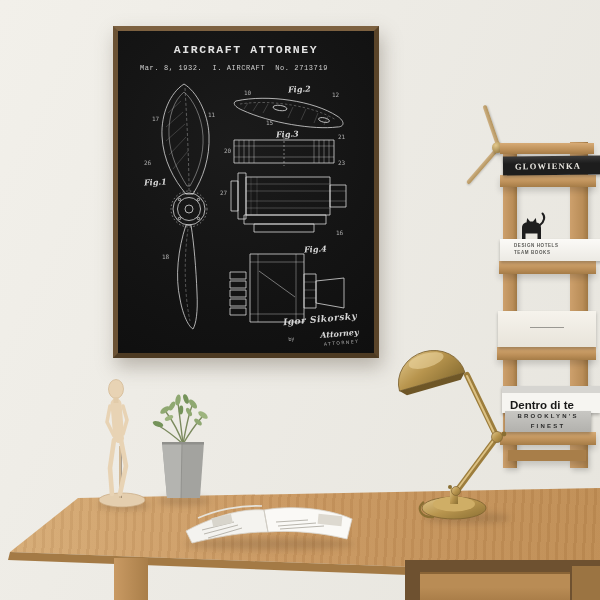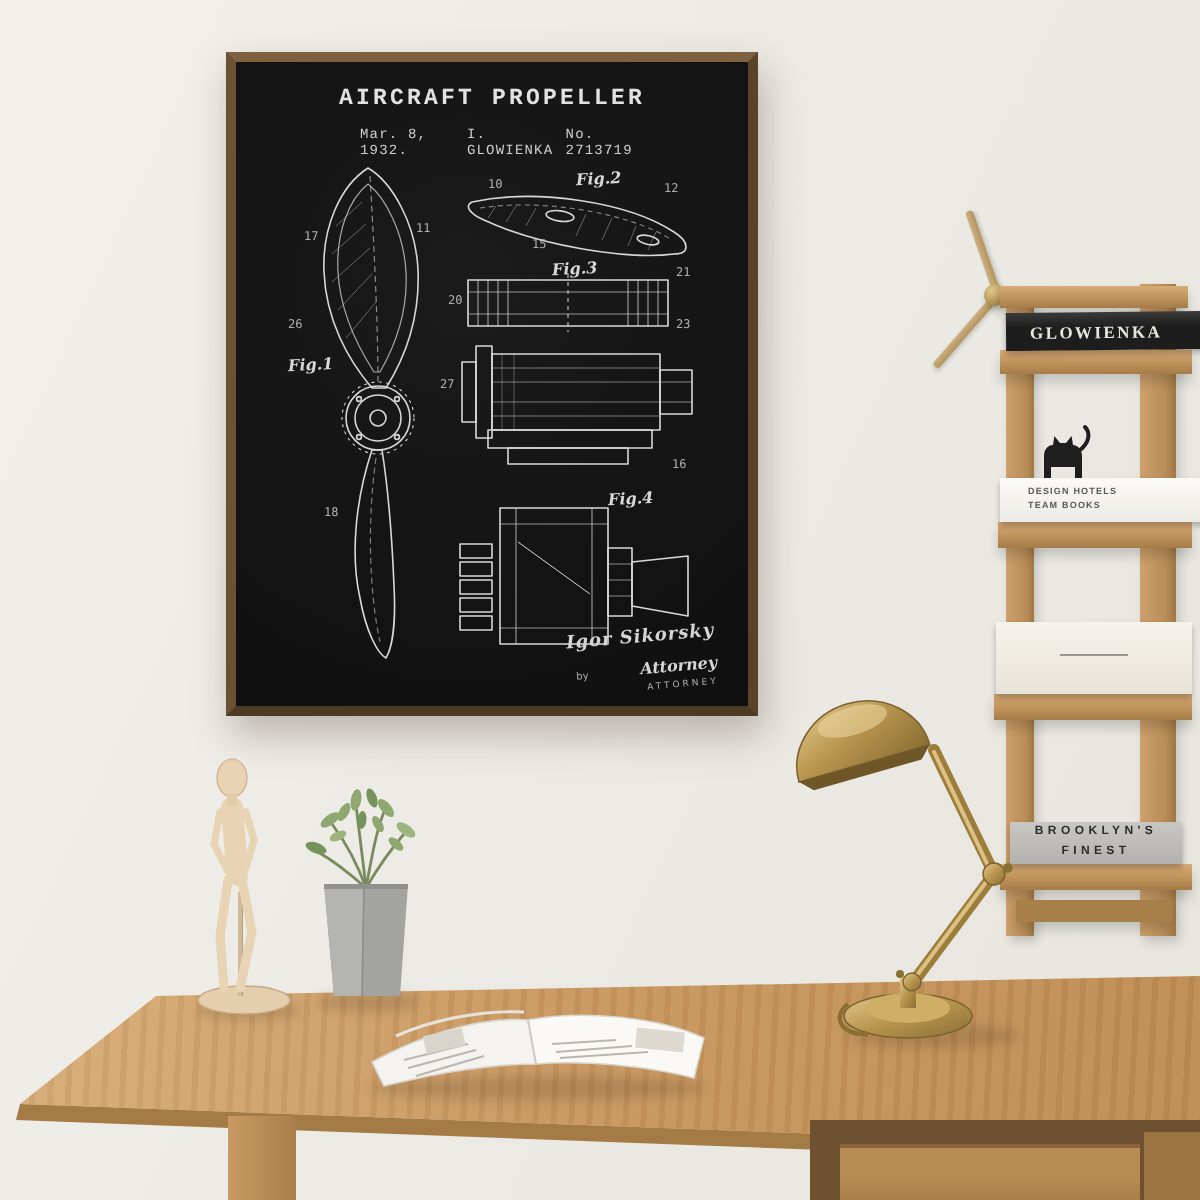--- a/index.html
+++ b/index.html
@@ -8,21 +8,21 @@
     background:linear-gradient(115deg,#f2f0ea 0%,#edebe5 45%,#e7e5de 100%);}
   
   .poster{position:absolute;left:113px;top:26px;width:256px;height:322px;
     background:radial-gradient(circle at 45% 35%, #1b1b1b 0%, #141414 55%, #0f0f0f 100%);
     border:5px solid #6b5234;border-top-color:#7d6140;border-bottom-color:#4d3a22;border-right-color:#5a4429;
     box-shadow:3px 9px 18px rgba(100,90,75,.38);}
   .poster-inner{position:absolute;inset:0;color:#dcdcdc;}
   .poster-title{position:absolute;top:12px;left:0;width:100%;text-align:center;
     font:700 11.5px "Liberation Mono",monospace;letter-spacing:1.6px;color:#e2e2e2;}
   .poster-subline{position:absolute;top:33px;left:0;right:0;display:flex;justify-content:space-between;
-    padding:0 46px 0 62px;font:400 7px "Liberation Mono",monospace;letter-spacing:.6px;color:#cfcfcf;}
+    padding:0 46px 0 22px;font:400 7px "Liberation Mono",monospace;letter-spacing:.6px;color:#cfcfcf;}
   .patent-svg{position:absolute;inset:0;width:100%;height:100%;}
   .figlabel{position:absolute;font:italic 700 8px "DejaVu Serif",serif;color:#d8d8d8;transform:rotate(-3deg);}
   .refnum{position:absolute;font:6px "DejaVu Sans Mono",monospace;color:#c8c8c8;opacity:.85;}
   .sig-block{position:absolute;right:16px;bottom:6px;text-align:right;transform:rotate(-5deg);color:#d5d5d5;}
   .sig-name{font:italic 700 9px "DejaVu Serif",serif;letter-spacing:.5px;display:block;}
   .sig-by{font:5px "DejaVu Sans",sans-serif;display:inline-block;margin-right:26px;opacity:.8;}
   .sig-att{font:italic 700 8px "DejaVu Serif",serif;display:inline-block;}
   .sig-cap{font:4.5px "DejaVu Sans",sans-serif;letter-spacing:1.5px;display:block;opacity:.8;}
   
   .clock{position:absolute;left:440px;top:95px;width:110px;height:100px;}
@@ -73,24 +73,24 @@
 <div class="scene">
 
   <div class="clock">
     <div class="clock-hand hand-up"></div>
     <div class="clock-hand hand-down"></div>
     <div class="clock-pivot"></div>
   </div>
 
   <div class="poster">
     <div class="poster-inner">
-      <div class="poster-title">AIRCRAFT PROPELLER</div>
+      <div class="poster-title">AIRCRAFT ATTORNEY</div>
       <div class="poster-subline">
         <span>Mar. 8, 1932.</span>
-        <span>I. GLOWIENKA</span>
+        <span>I. AIRCRAFT</span>
         <span>No. 2713719</span>
       </div>
 
       <svg class="patent-svg" viewBox="0 0 256 322">
         <g stroke="#d8d8d8" fill="none" stroke-width="0.8" stroke-linejoin="round">
           <g>
             <path d="M66,53 C52,62 43,83 44,105 C45,129 56,149 68,163 L75,163 C85,147 92,127 91,104 C90,81 78,60 66,53 Z"></path>
             <path d="M66,61 C56,69 50,86 51,105 C52,124 60,141 69,155 L72,155 C80,141 86,124 85,105 C84,86 75,68 66,61 Z" stroke-opacity=".75" stroke-width=".6"></path>
             <path d="M67,57 C69,92 71,130 71,161" stroke-dasharray="3,2" stroke-opacity=".6" stroke-width=".6"></path>
             <path d="M50,82 L63,70 M48,96 L65,81 M48,110 L67,93 M51,124 L68,106 M55,138 L70,120" stroke-opacity=".4" stroke-width=".5"></path>
@@ -189,20 +189,23 @@
     <path fill="#1e1e1e" d="M5,29 L5,17 C5,13.8 7,11.5 9.5,11.5 L10.2,7 L13,10.5 L16,10.5 L18.8,7 L19.5,11.5 C22,11.6 24,13.8 24,17 L24,29 L20.5,29 L20.5,22.5 L8.5,22.5 L8.5,29 Z"></path>
     <path fill="none" stroke="#1e1e1e" stroke-width="2" stroke-linecap="round" d="M23,14 C27.5,10.5 28.5,5.5 25.5,2.5"></path>
   </svg>
   <div class="book book-design">
     <span>DESIGN HOTELS</span>
     <span>TEAM BOOKS</span>
   </div>
   <div class="book book-marilyn">
     <div class="rule"></div>
   </div>
+  <div class="book book-dentro">
+    <span>Dentro di te</span>
+  </div>
   <div class="book book-brooklyn">
     <div>BROOKLYN'S</div>
     <div>FINEST</div>
   </div>
 
   <div class="desk-layer desk-top"></div>
   <div class="desk-layer desk-grain"></div>
   <div class="desk-layer desk-front"></div>
   <div class="desk-under"></div>
   <div class="desk-drawer"></div>

